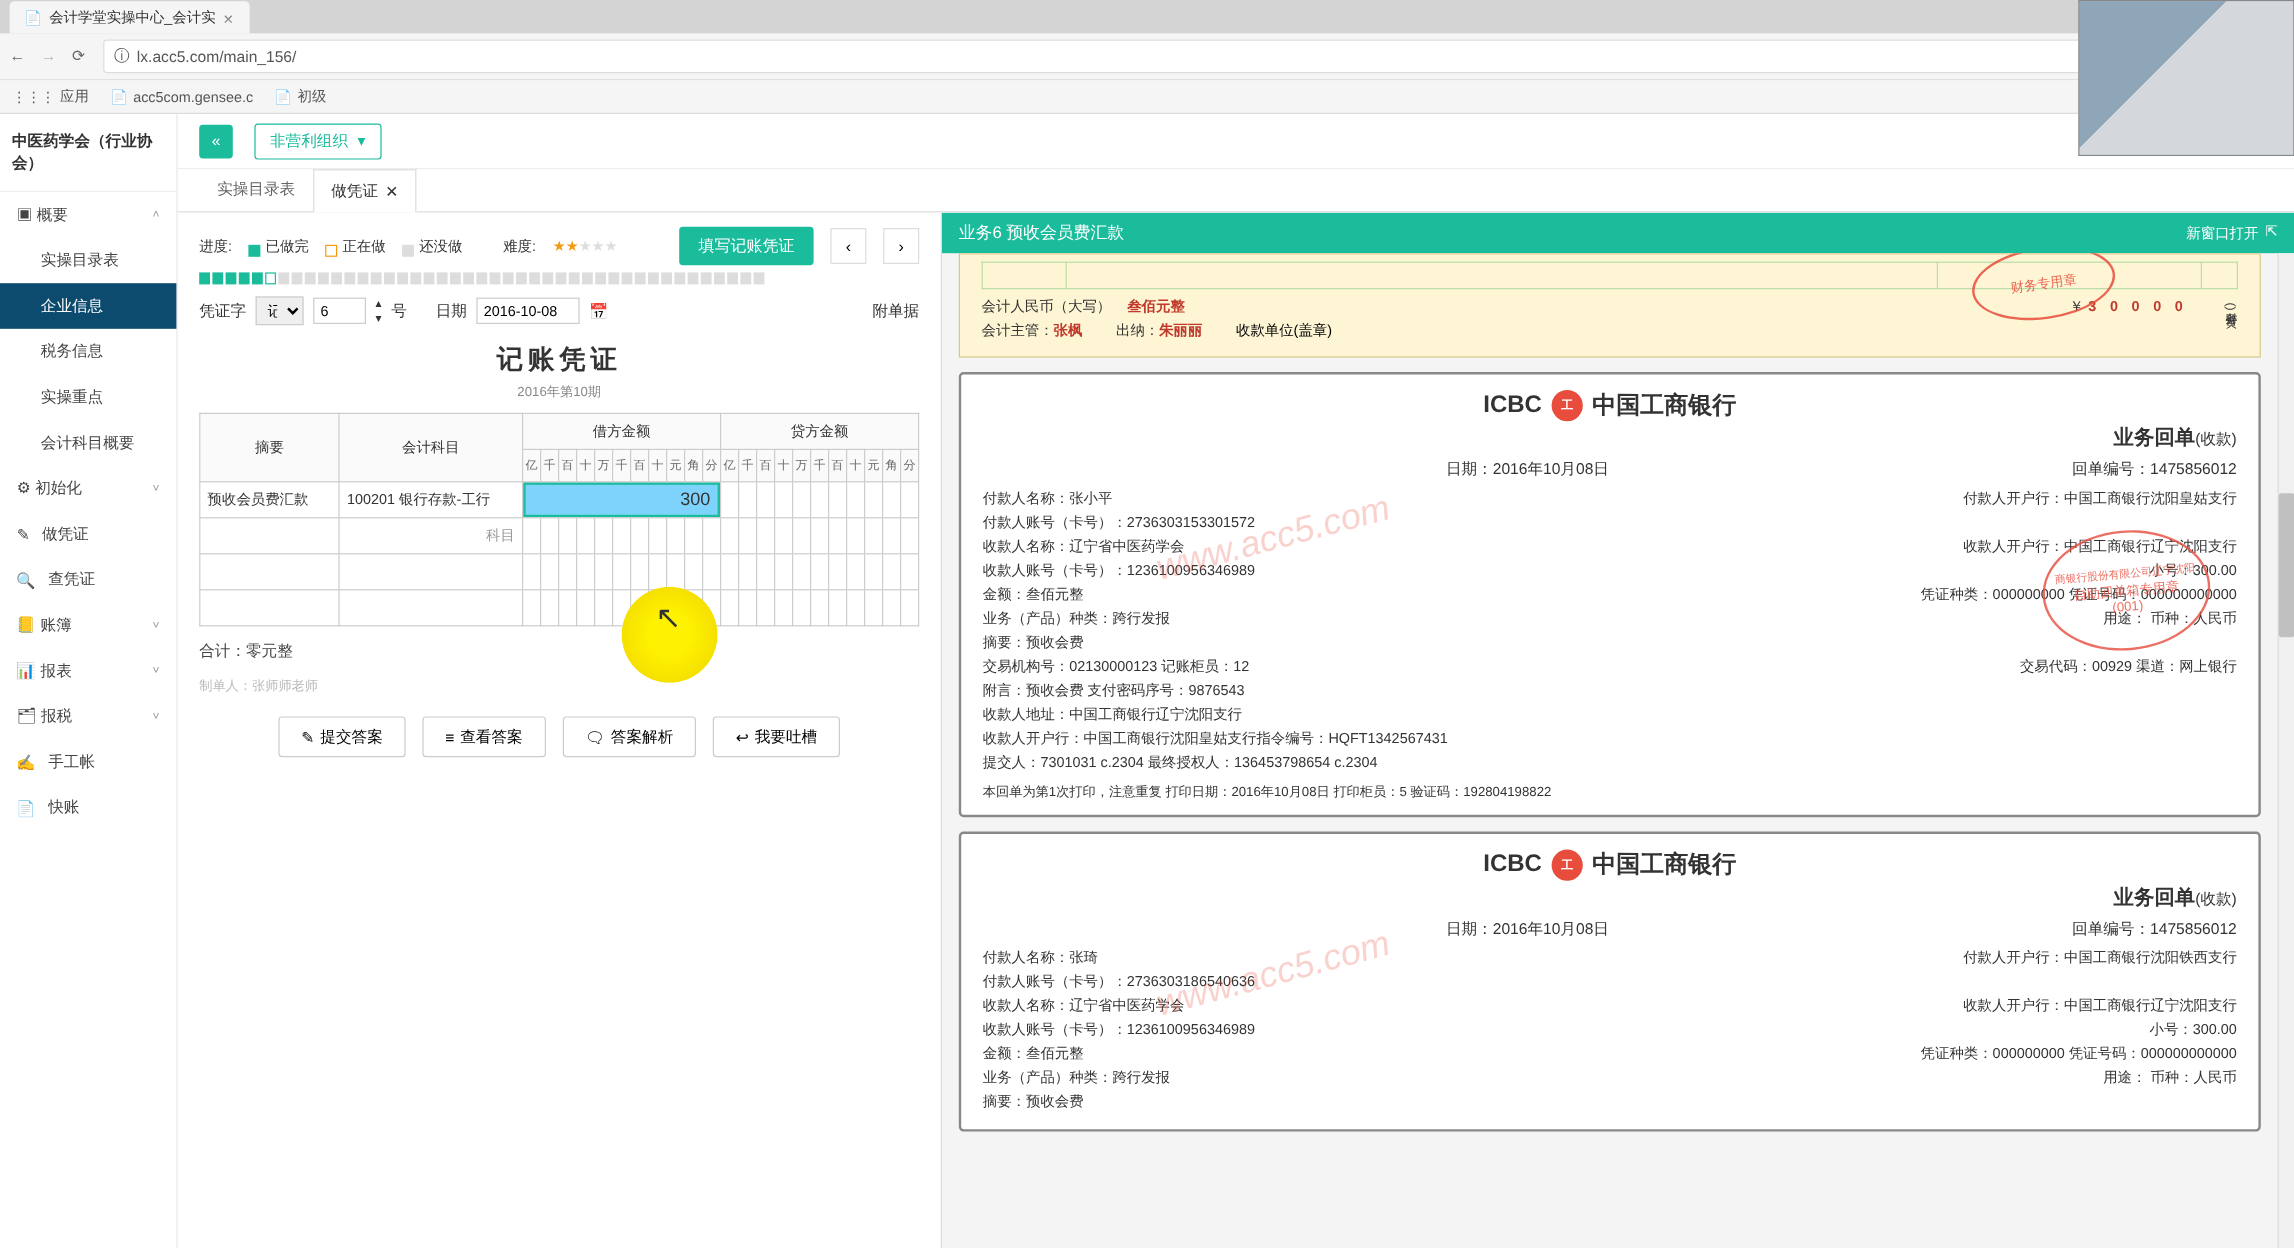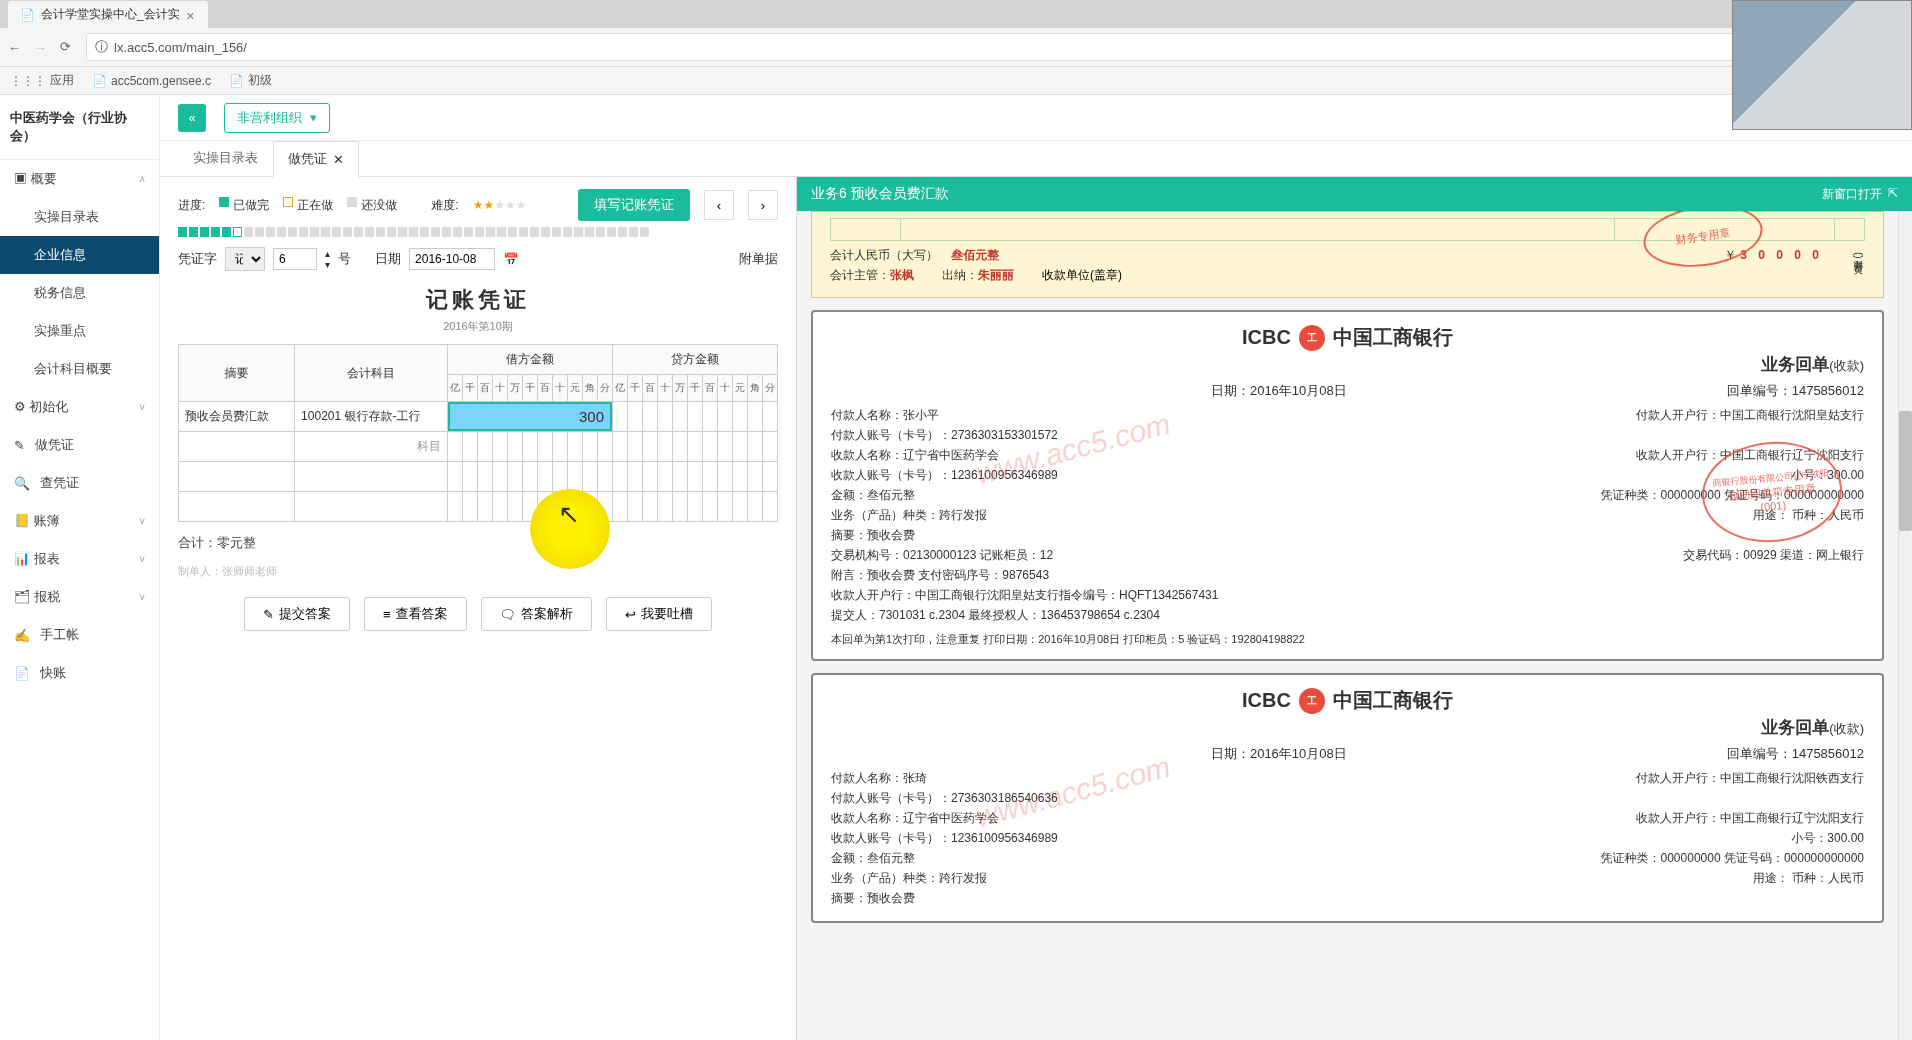--- a/index.html
+++ b/index.html
@@ -7,40 +7,40 @@
 .browser-chrome{height:67px;background:#f5f5f5}
 .tab-bar{height:28px;background:#d4d4d4;display:flex;align-items:flex-end;padding-left:8px}
 .tab{background:#f5f5f5;padding:5px 12px;border-radius:4px 4px 0 0;font-size:12px;display:flex;align-items:center;gap:6px}
 .tab-close{width:10px;height:10px;font-size:11px;color:#888}
 .nav-bar{height:39px;background:#f5f5f5;border-bottom:1px solid #ddd;display:flex;align-items:center;padding:0 8px;gap:10px}
 .nav-icon{width:16px;height:16px;color:#666;cursor:pointer}
 .url-bar{flex:1;background:#fff;border:1px solid #ddd;border-radius:3px;padding:4px 8px;font-size:13px;color:#555;display:flex;align-items:center;gap:6px}
 .shortcut-bar{height:28px;background:#f5f5f5;border-bottom:1px solid #ddd;display:flex;align-items:center;padding:0 10px;gap:18px;font-size:12px;color:#555}
 .shortcut{display:flex;align-items:center;gap:4px;cursor:pointer}
 .main-app{display:flex;height:calc(100vh - 95px)}
-.sidebar{width:160px;background:#fff;border-right:1px solid #e8e8e8}
+.sidebar{width:148px;background:#fff;border-right:1px solid #e8e8e8}
 .sidebar-title{padding:14px 10px;font-size:13px;font-weight:bold;border-bottom:1px solid #eee}
 .nav-item{padding:10px 14px;display:flex;align-items:center;gap:10px;cursor:pointer;color:#444;font-size:13px}
 .nav-item.parent{justify-content:space-between}
 .nav-item.child{padding-left:34px}
 .nav-item.active{background:#0c4a6e;color:#fff}
 .chevron{font-size:10px;color:#999}
 .content{flex:1;display:flex;flex-direction:column;overflow:hidden}
 .top-bar{height:46px;display:flex;align-items:center;padding:0 18px;border-bottom:1px solid #eee}
 .toggle-btn{width:28px;height:28px;background:#1abc9c;color:#fff;display:flex;align-items:center;justify-content:center;border-radius:3px;margin-right:18px;cursor:pointer}
 .org-select{padding:5px 12px;border:1px solid #1abc9c;color:#1abc9c;border-radius:3px;display:flex;align-items:center;gap:8px;cursor:pointer}
 .user-info{margin-left:auto;font-size:14px}
 .svip{color:#e67e22}
 .tab-strip{height:36px;display:flex;align-items:flex-end;padding:0 18px;border-bottom:1px solid #ddd}
 .content-tab{padding:8px 14px;font-size:13px;color:#666;cursor:pointer;border:1px solid transparent;display:flex;gap:6px;align-items:center}
 .content-tab.active{border:1px solid #ddd;border-bottom:1px solid #fff;background:#fff;margin-bottom:-1px;color:#333}
 .work-split{display:flex;flex:1;overflow:hidden}
 .voucher-panel{width:636px;padding:12px 18px;overflow:auto}
 .status-row{display:flex;align-items:center;gap:14px;font-size:12px;margin-bottom:6px}
-.legend{display:flex;gap:4px;align-items:flex-start}
+.legend{display:flex;gap:4px;align-items:flex-end}
 .sq{width:10px;height:10px}
 .sq.g{background:#1abc9c}
 .sq.o{border:1px solid #f39c12}
 .sq.gr{background:#ddd}
 .stars{color:#f39c12}
 .progress-boxes{display:flex;gap:2px;margin-bottom:10px}
 .pb{width:9px;height:10px;background:#ddd}
 .pb.done{background:#1abc9c}
 .pb.cur{border:1px solid #1abc9c;background:#fff}
 .voucher-ctl{display:flex;align-items:center;gap:8px;margin-bottom:14px;font-size:13px}
@@ -469,20 +469,23 @@
                   <span>摘要：预收会费</span>
                 </div>
             <div class="bank-line">
                   <span>交易机构号：02130000123    记账柜员：12</span>
                   <span>交易代码：00929    渠道：网上银行</span>
                 </div>
             <div class="bank-line">
                   <span>附言：预收会费    支付密码序号：9876543</span>
                 </div>
             <div class="bank-line">
+                  <span>收款人地址：中国工商银行辽宁沈阳支行</span>
+                </div>
+            <div class="bank-line">
                   <span>收款人开户行：中国工商银行沈阳皇姑支行指令编号：HQFT1342567431</span>
                 </div>
             <div class="bank-line">
                   <span>提交人：7301031 c.2304 最终授权人：136453798654 c.2304</span>
                 </div>
             <div style="margin-top:8px;font-size:11px">本回单为第1次打印，注意重复 打印日期：2016年10月08日 打印柜员：5 验证码：192804198822</div>
             <div class="watermark">www.acc5.com</div>
             <div class="round-stamp">
               <span style="font-size:9px">商银行股份有限公司辽宁沈阳</span>
               <span>自助回单箱专用章</span>

